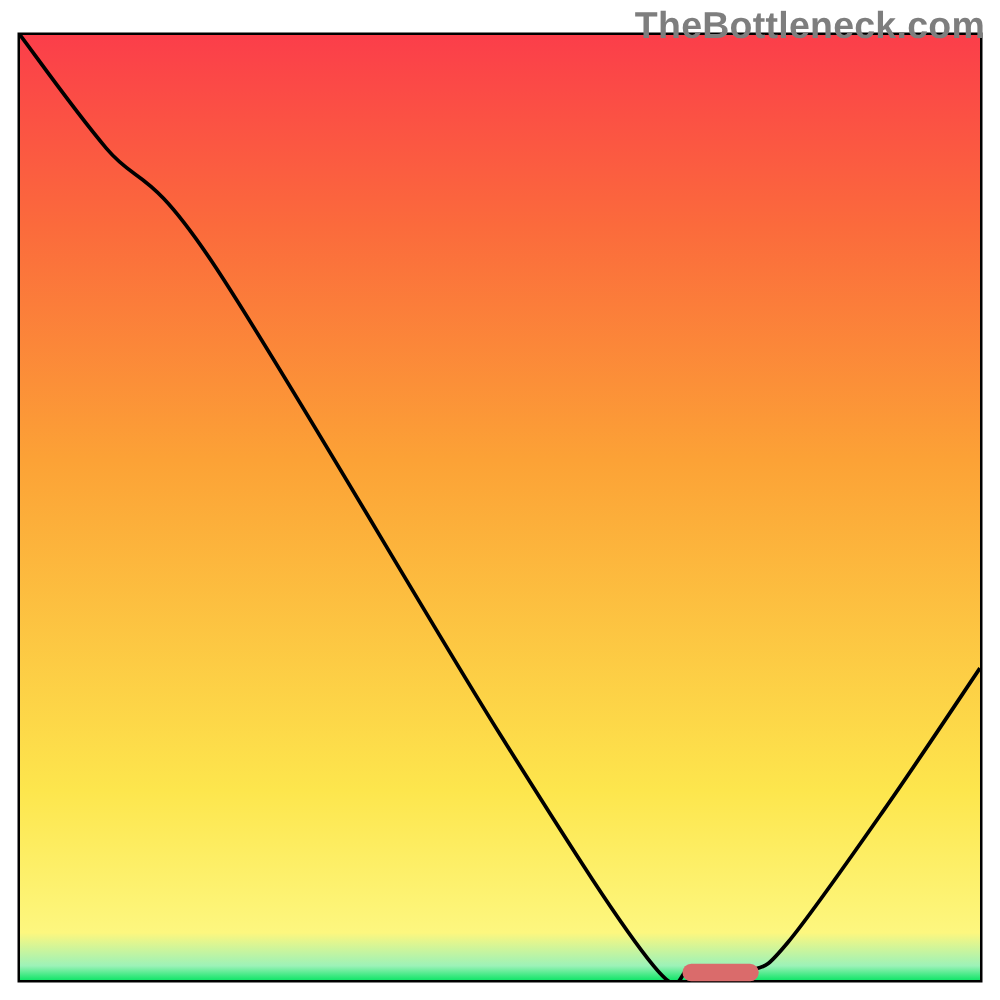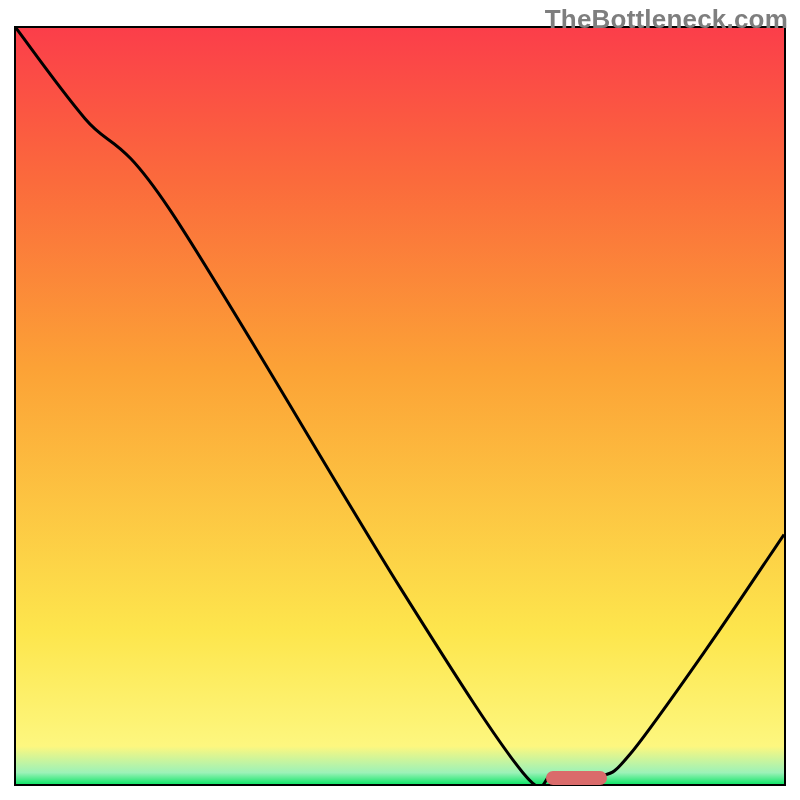--- a/index.html
+++ b/index.html
@@ -14,21 +14,21 @@
   .page {
     position: relative;
     width: 800px;
     height: 800px;
     background: #ffffff;
   }
   .watermark {
     position: absolute;
     top: 4px;
     right: 12px;
-    font-size: 26px;
+    font-size: 30px;
     font-weight: 600;
     color: #7e7e7e;
     letter-spacing: 0.2px;
     z-index: 10;
   }
   .plot-frame {
     position: absolute;
     left: 14px;
     top: 26px;
     width: 772px;

